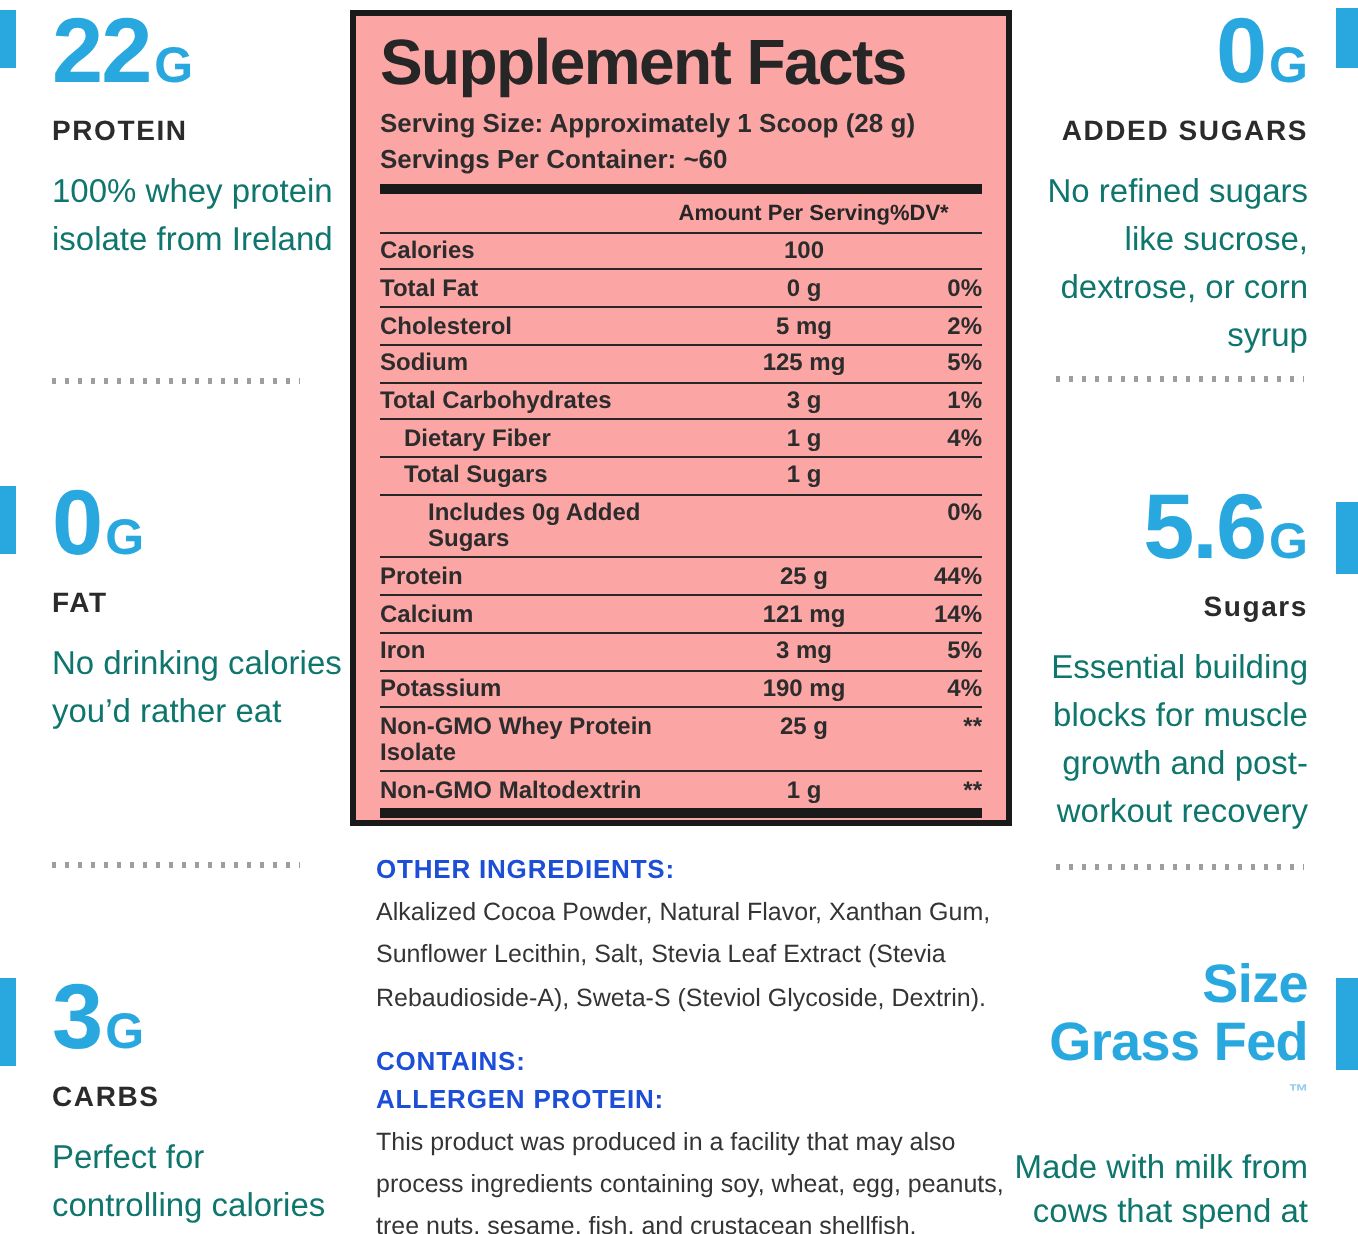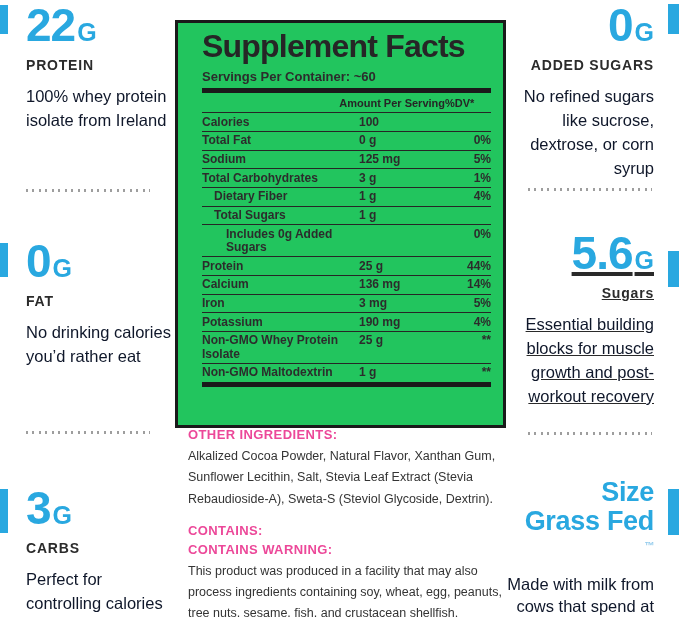--- a/index.html
+++ b/index.html
@@ -10,49 +10,49 @@
   
   .edge-bar{position:absolute;background:#29a8e0;}
   
   .col{position:absolute;top:0;height:617px;}
   .col-left{left:26px;width:150px;}
   .col-right{left:504px;width:150px;text-align:right;}
   .callout{position:absolute;left:0;right:0;}
   .co-num{font-size:46px;font-weight:bold;color:#29a8e0;line-height:1;letter-spacing:-1px;}
   .co-num .unit{font-size:25px;letter-spacing:0;margin-left:2px;}
   .co-title{font-size:14px;font-weight:bold;color:#2b2b2b;letter-spacing:.8px;margin-top:9px;}
-  .co-desc{font-size:16.5px;color:#0f172a;line-height:1.45;margin-top:12px;}
+  .co-desc{font-size:16.5px;color:#0f766e;line-height:1.45;margin-top:12px;}
   .truly-title{font-size:27px;font-weight:bold;color:#29a8e0;line-height:1.08;letter-spacing:-.3px;}
   .truly-title span{display:block;}
   .truly-title sup{font-size:10px;font-weight:bold;color:#93cbec;vertical-align:super;}
   .truly-desc{margin-top:9px;line-height:1.33;}
   .dotted{position:absolute;height:3px;width:124px;
     background-image:repeating-linear-gradient(90deg,#9e9e9e 0 2px,transparent 2px 6.5px);}
   .col-left .dotted{left:0;}
   .col-right .dotted{right:2px;}
   
   .panel{
-    position:absolute;left:175px;top:20px;width:331px;height:408px;box-sizing:border-box;
-    border:3.5px solid #1a1a1a;background:#22c55e;padding:7px 12px 0 24px;color:#222;overflow:hidden;
+    position:absolute;left:175px;top:5px;width:331px;height:408px;box-sizing:border-box;
+    border:3.5px solid #1a1a1a;background:#fca5a5;padding:7px 12px 0 12px;color:#222;overflow:hidden;
   }
   .p-title{font-size:32px;font-weight:bold;letter-spacing:-.8px;line-height:1.05;color:#262626;margin:0 0 5px 0;}
   .p-serving{font-size:13px;font-weight:bold;line-height:1.2;margin:3px 0;color:#2c2c2c;}
   .thickbar{height:5px;background:#1a1a1a;margin-top:4px;}
   .p-header{display:flex;align-items:baseline;font-size:11px;font-weight:bold;padding:4px 0 3px 0;color:#262626;}
   .p-header .spacer{flex:1;}
   .p-header .h-dv{width:46px;text-align:left;}
   .trow{display:flex;border-top:1.5px solid #262626;padding:2.5px 0 2px 0;font-size:12px;font-weight:bold;line-height:1.1;color:#2c2c2c;}
   .trow .lbl{flex:1;}
-  .trow .amt{width:86px;text-align:left;}
+  .trow .amt{width:86px;text-align:center;}
   .trow .dv{width:46px;text-align:right;}
   .trow.ind1 .lbl{padding-left:12px;}
   .trow.ind2 .lbl{padding-left:24px;}
   
   .info{position:absolute;left:188px;top:427px;width:322px;color:#343434;}
-  .info .i-head{font-size:13px;font-weight:bold;letter-spacing:.4px;color:#ec4899;margin:0 0 4px 0;}
+  .info .i-head{font-size:13px;font-weight:bold;letter-spacing:.4px;color:#1d4ed8;margin:0 0 4px 0;}
   .info .i-body{font-size:12.5px;line-height:1.7;margin:0 0 13px 0;}
 </style>
 </head>
 <body>
 
 <div class="canvas">
 
   <div class="edge-bar" style="left:0;top:5px;width:8px;height:29px;"></div>
   <div class="edge-bar" style="left:0;top:243px;width:8px;height:34px;"></div>
   <div class="edge-bar" style="left:0;top:489px;width:8px;height:44px;"></div>
@@ -75,36 +75,42 @@
     <div class="dotted" style="top:431px;"></div>
     <div class="callout" style="top:485px;">
       <div class="co-num"><span>3</span><span class="unit">G</span></div>
       <div class="co-title">CARBS</div>
       <div class="co-desc">Perfect for controlling calories and carbs</div>
     </div>
   </div>
 
   <div class="panel">
     <div class="p-title">Supplement Facts</div>
+    <div class="p-serving">Serving Size: Approximately 1 Scoop (28 g)</div>
     <div class="p-serving">Servings Per Container: ~60</div>
     <div class="thickbar"></div>
     <div class="p-header">
       <span class="spacer"></span>
       <span class="h-amount">Amount Per Serving</span>
       <span class="h-dv">%DV*</span>
     </div>
     <div class="trow">
         <span class="lbl">Calories</span>
         <span class="amt">100</span>
         <span class="dv"></span>
       </div>
     <div class="trow">
         <span class="lbl">Total Fat</span>
         <span class="amt">0 g</span>
         <span class="dv">0%</span>
+      </div>
+    <div class="trow">
+        <span class="lbl">Cholesterol</span>
+        <span class="amt">5 mg</span>
+        <span class="dv">2%</span>
       </div>
     <div class="trow">
         <span class="lbl">Sodium</span>
         <span class="amt">125 mg</span>
         <span class="dv">5%</span>
       </div>
     <div class="trow">
         <span class="lbl">Total Carbohydrates</span>
         <span class="amt">3 g</span>
         <span class="dv">1%</span>
@@ -124,21 +130,21 @@
         <span class="amt"></span>
         <span class="dv">0%</span>
       </div>
     <div class="trow">
         <span class="lbl">Protein</span>
         <span class="amt">25 g</span>
         <span class="dv">44%</span>
       </div>
     <div class="trow">
         <span class="lbl">Calcium</span>
-        <span class="amt">136 mg</span>
+        <span class="amt">121 mg</span>
         <span class="dv">14%</span>
       </div>
     <div class="trow">
         <span class="lbl">Iron</span>
         <span class="amt">3 mg</span>
         <span class="dv">5%</span>
       </div>
     <div class="trow">
         <span class="lbl">Potassium</span>
         <span class="amt">190 mg</span>
@@ -155,32 +161,32 @@
         <span class="dv">**</span>
       </div>
     <div class="thickbar" style="margin-top:0;"></div>
 
   </div>
 
   <div class="info">
     <div class="i-head">OTHER INGREDIENTS:</div>
     <p class="i-body">Alkalized Cocoa Powder, Natural Flavor, Xanthan Gum, Sunflower Lecithin, Salt, Stevia Leaf Extract (Stevia Rebaudioside-A), Sweta-S (Steviol Glycoside, Dextrin).</p>
     <div class="i-head">CONTAINS:</div>
-    <div class="i-head">CONTAINS WARNING:</div>
+    <div class="i-head">ALLERGEN PROTEIN:</div>
     <p class="i-body">This product was produced in a facility that may also process ingredients containing soy, wheat, egg, peanuts, tree nuts, sesame, fish, and crustacean shellfish.</p>
   </div>
 
   <div class="col col-right">
     <div class="callout" style="top:2px;">
       <div class="co-num"><span>0</span><span class="unit">G</span></div>
       <div class="co-title">ADDED SUGARS</div>
       <div class="co-desc">No refined sugars like sucrose, dextrose, or corn syrup</div>
     </div>
     <div class="dotted" style="top:188px;"></div>
-    <div class="callout" style="top:230px;text-decoration:underline;">
+    <div class="callout" style="top:240px;">
       <div class="co-num"><span>5.6</span><span class="unit">G</span></div>
       <div class="co-title">Sugars</div>
       <div class="co-desc">Essential building blocks for muscle growth and post-workout recovery</div>
     </div>
     <div class="dotted" style="top:432px;"></div>
     <div class="callout" style="top:478px;">
       <div class="truly-title">
         <span>Size</span>
         <span><span>Grass Fed</span><sup>™</sup></span>
       </div>

